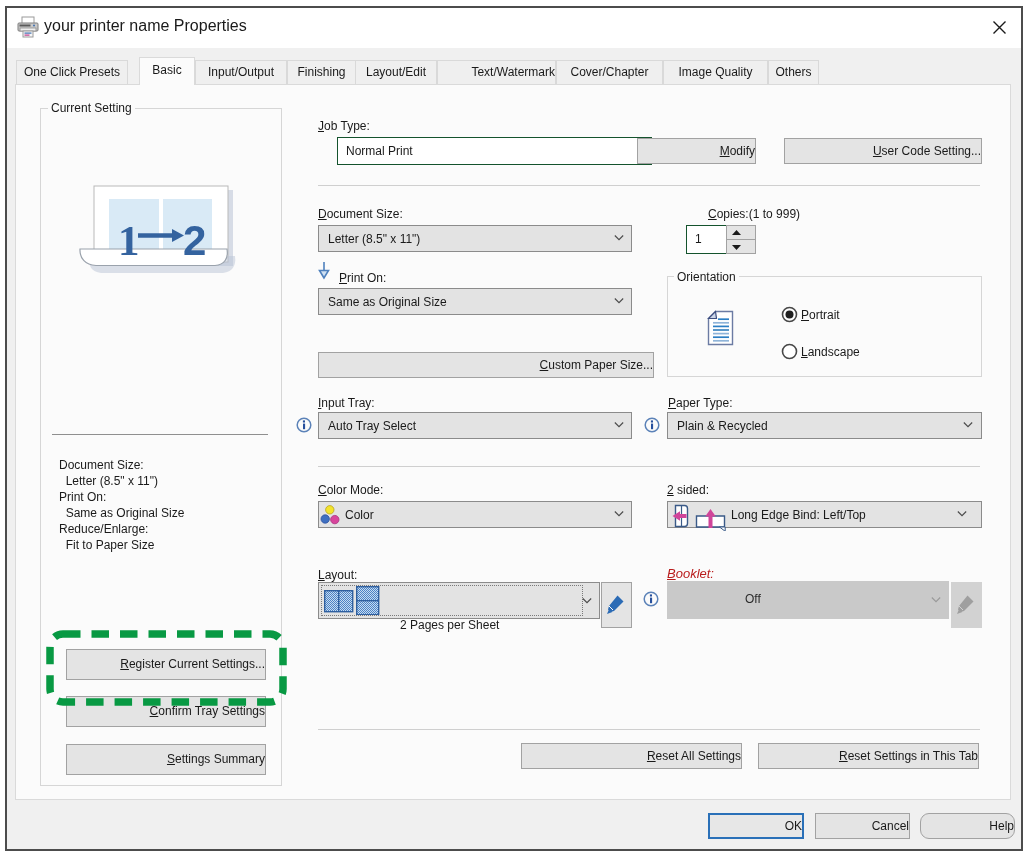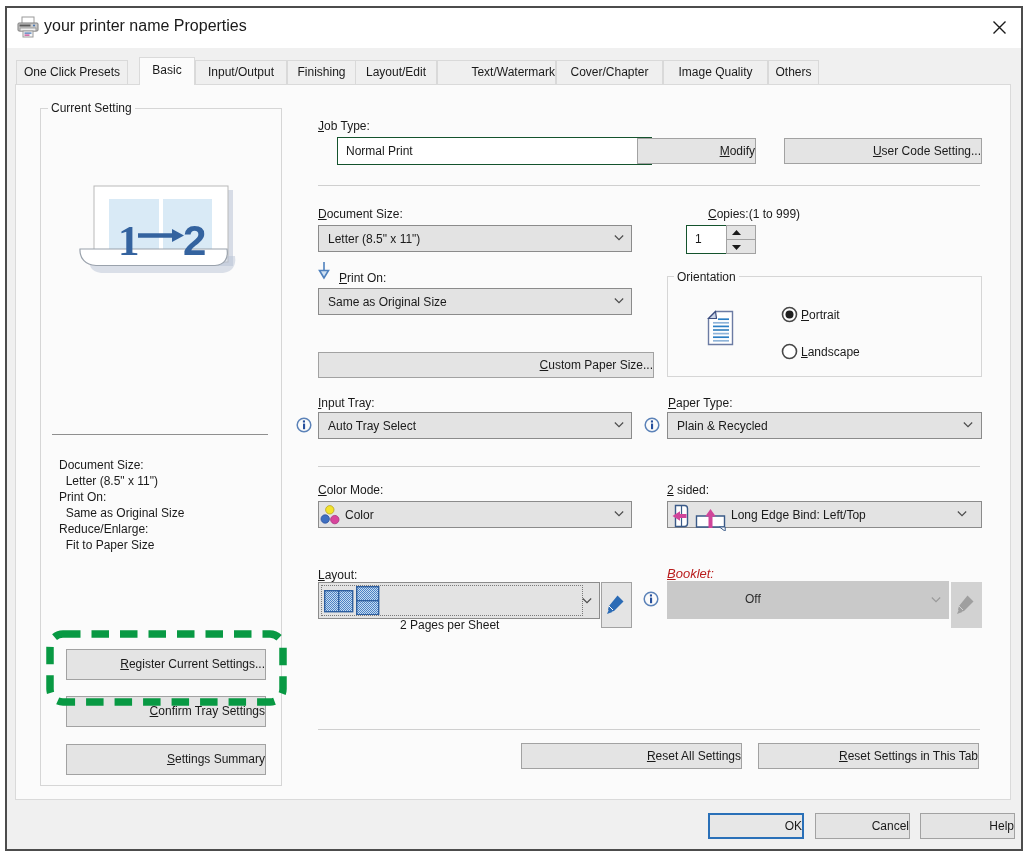--- a/index.html
+++ b/index.html
@@ -264,13 +264,13 @@
     <rect x="7" y="6.6" width="2.1" height="5.6" fill="#27509d"></rect>
     <rect x="6.9" y="3.4" width="2.1" height="2.1" fill="#27509d"></rect>
   </svg>
 
 <div class="sep" style="left:318px; top:729px; width:662px;"></div>
 <div class="btn" style="left:521px; top:743px; width:221px; height:26px; line-height:24px;"><u>R</u>eset All Settings</div>
 <div class="btn" style="left:758px; top:743px; width:221px; height:26px; line-height:24px;"><u>R</u>eset Settings in This Tab</div>
 
 <div class="btn" style="left:708px; top:813px; width:96px; height:26px; line-height:22px; border:2px solid #2a70b8; background:#e7e7e7;">OK</div>
 <div class="btn" style="left:815px; top:813px; width:95px; height:26px; line-height:24px;">Cancel</div>
-<div class="btn" style="left:920px; top:813px; width:95px; height:26px; line-height:24px;">Help</div>
+<div class="btn" style="left:920px; top:813px; width:95px; height:26px; line-height:24px;border-radius:9px;">Help</div>
 
 </body></html>

